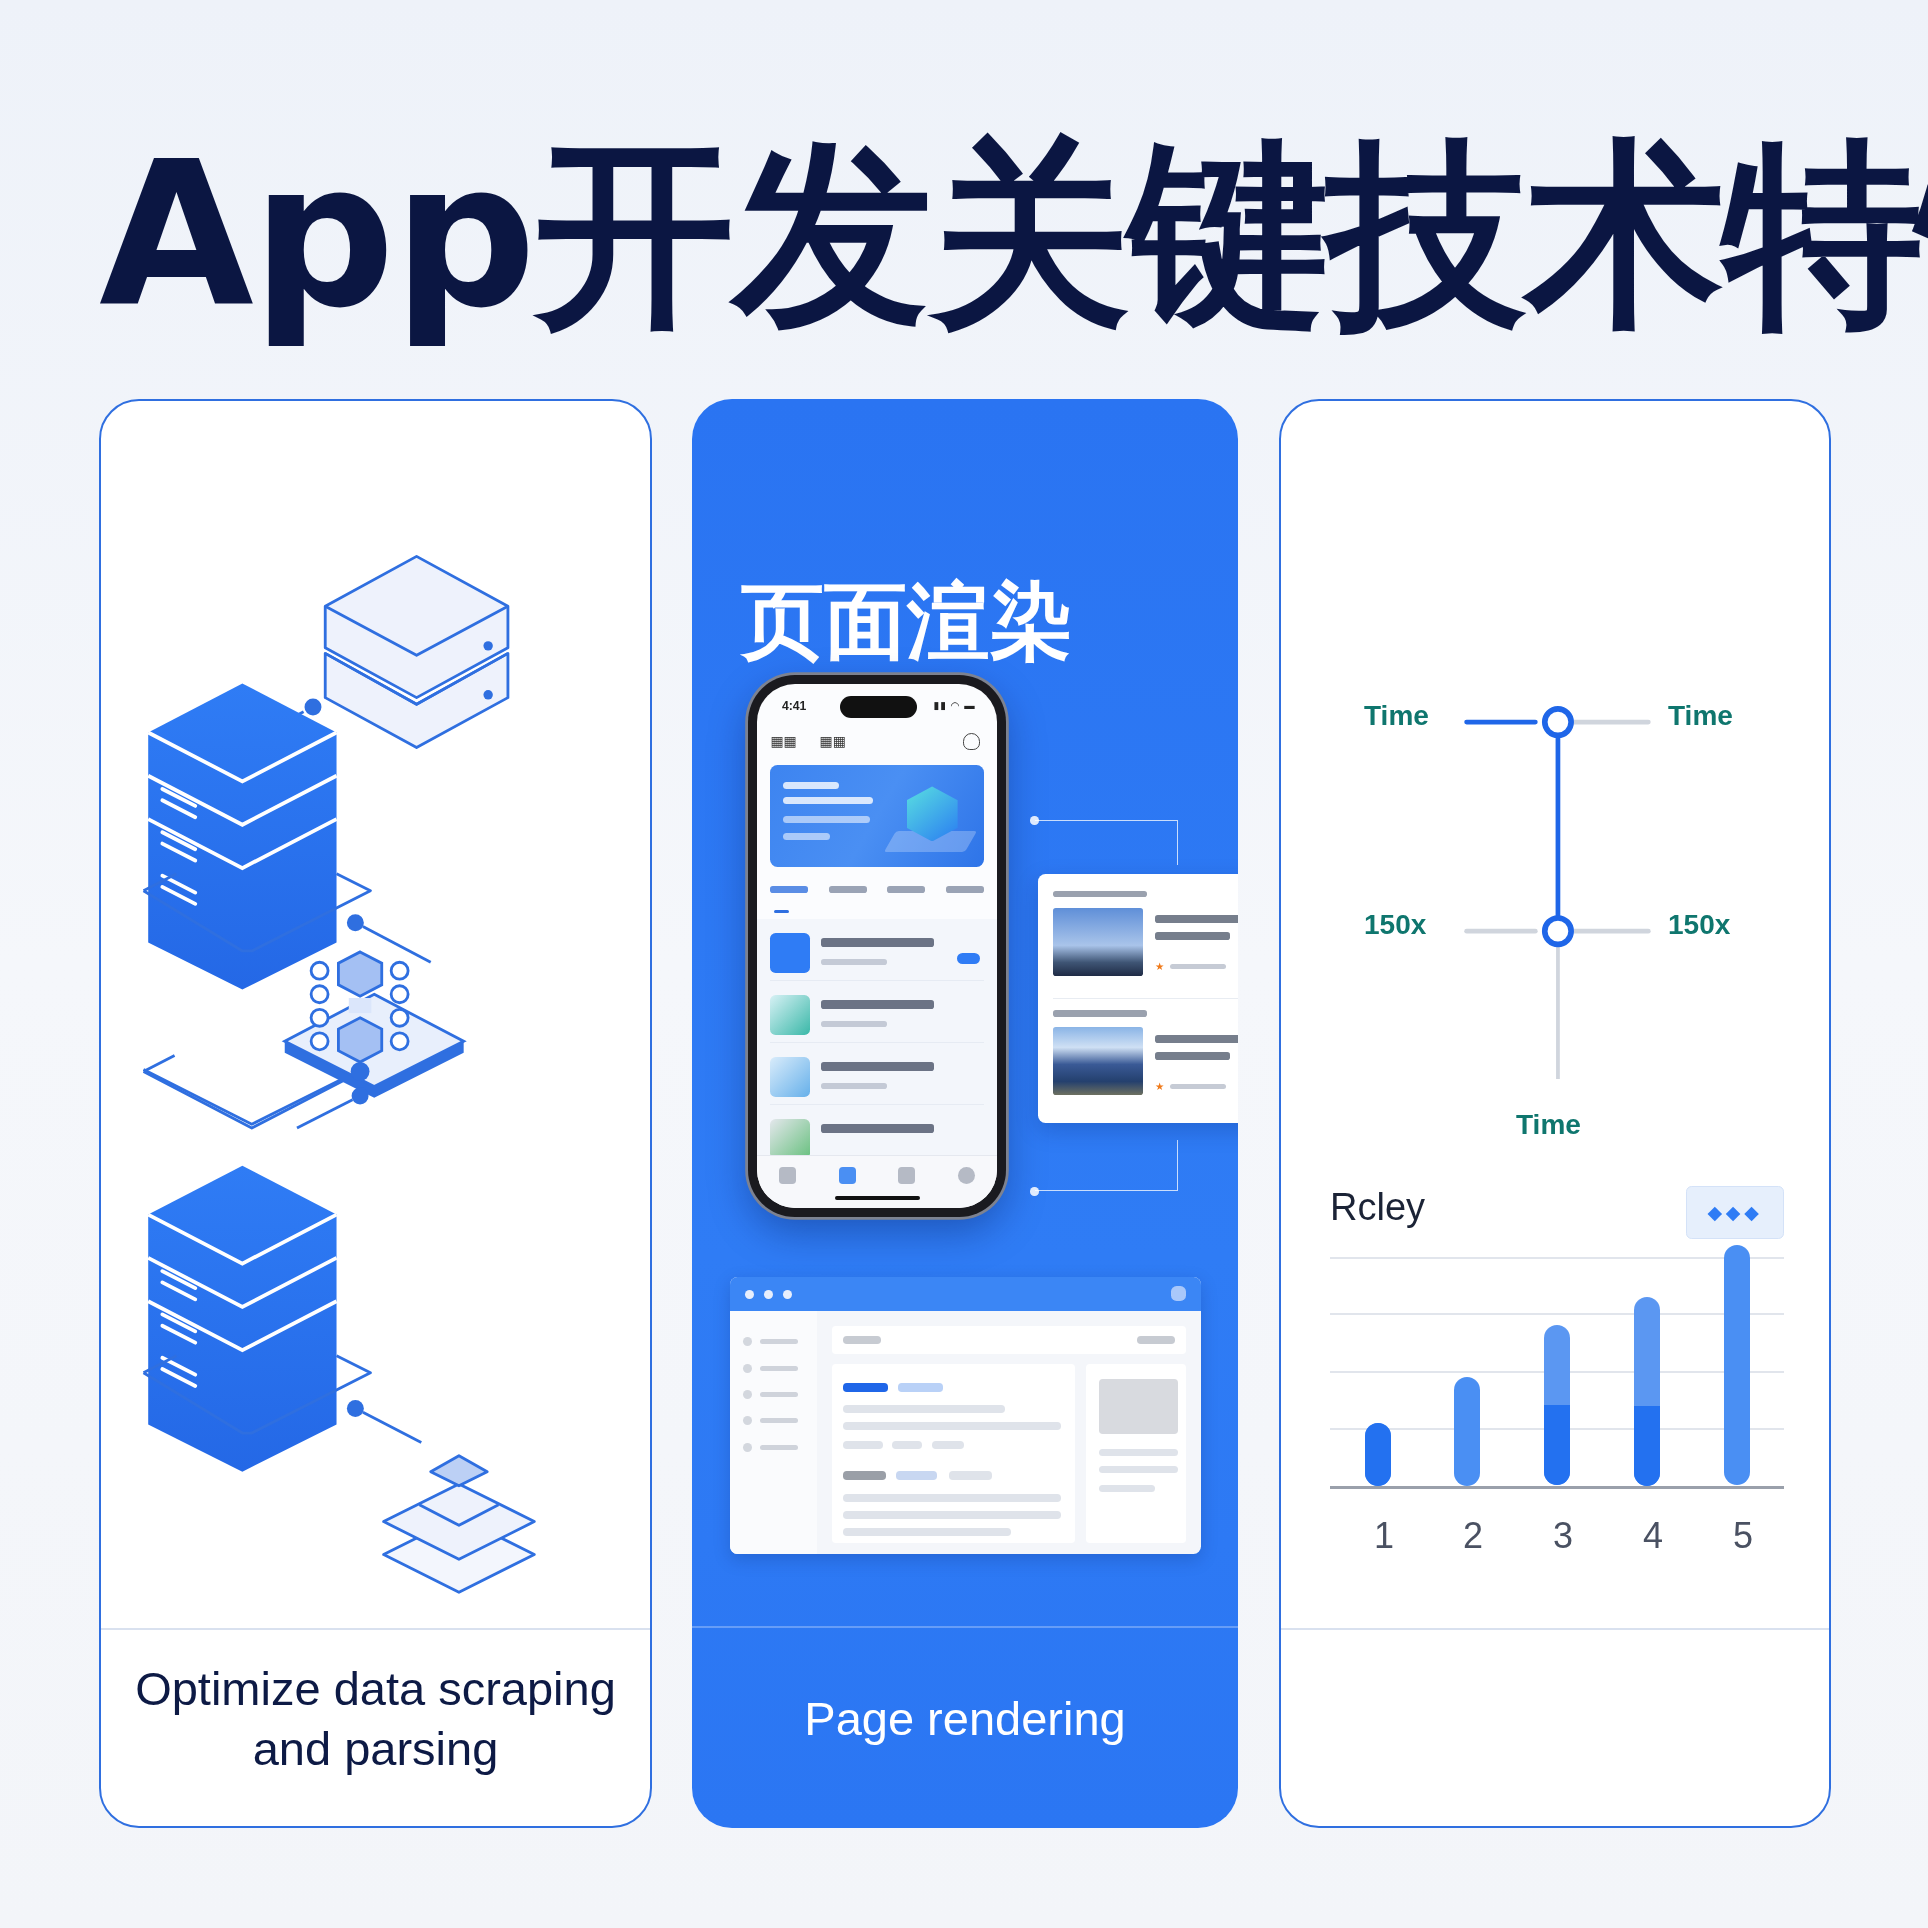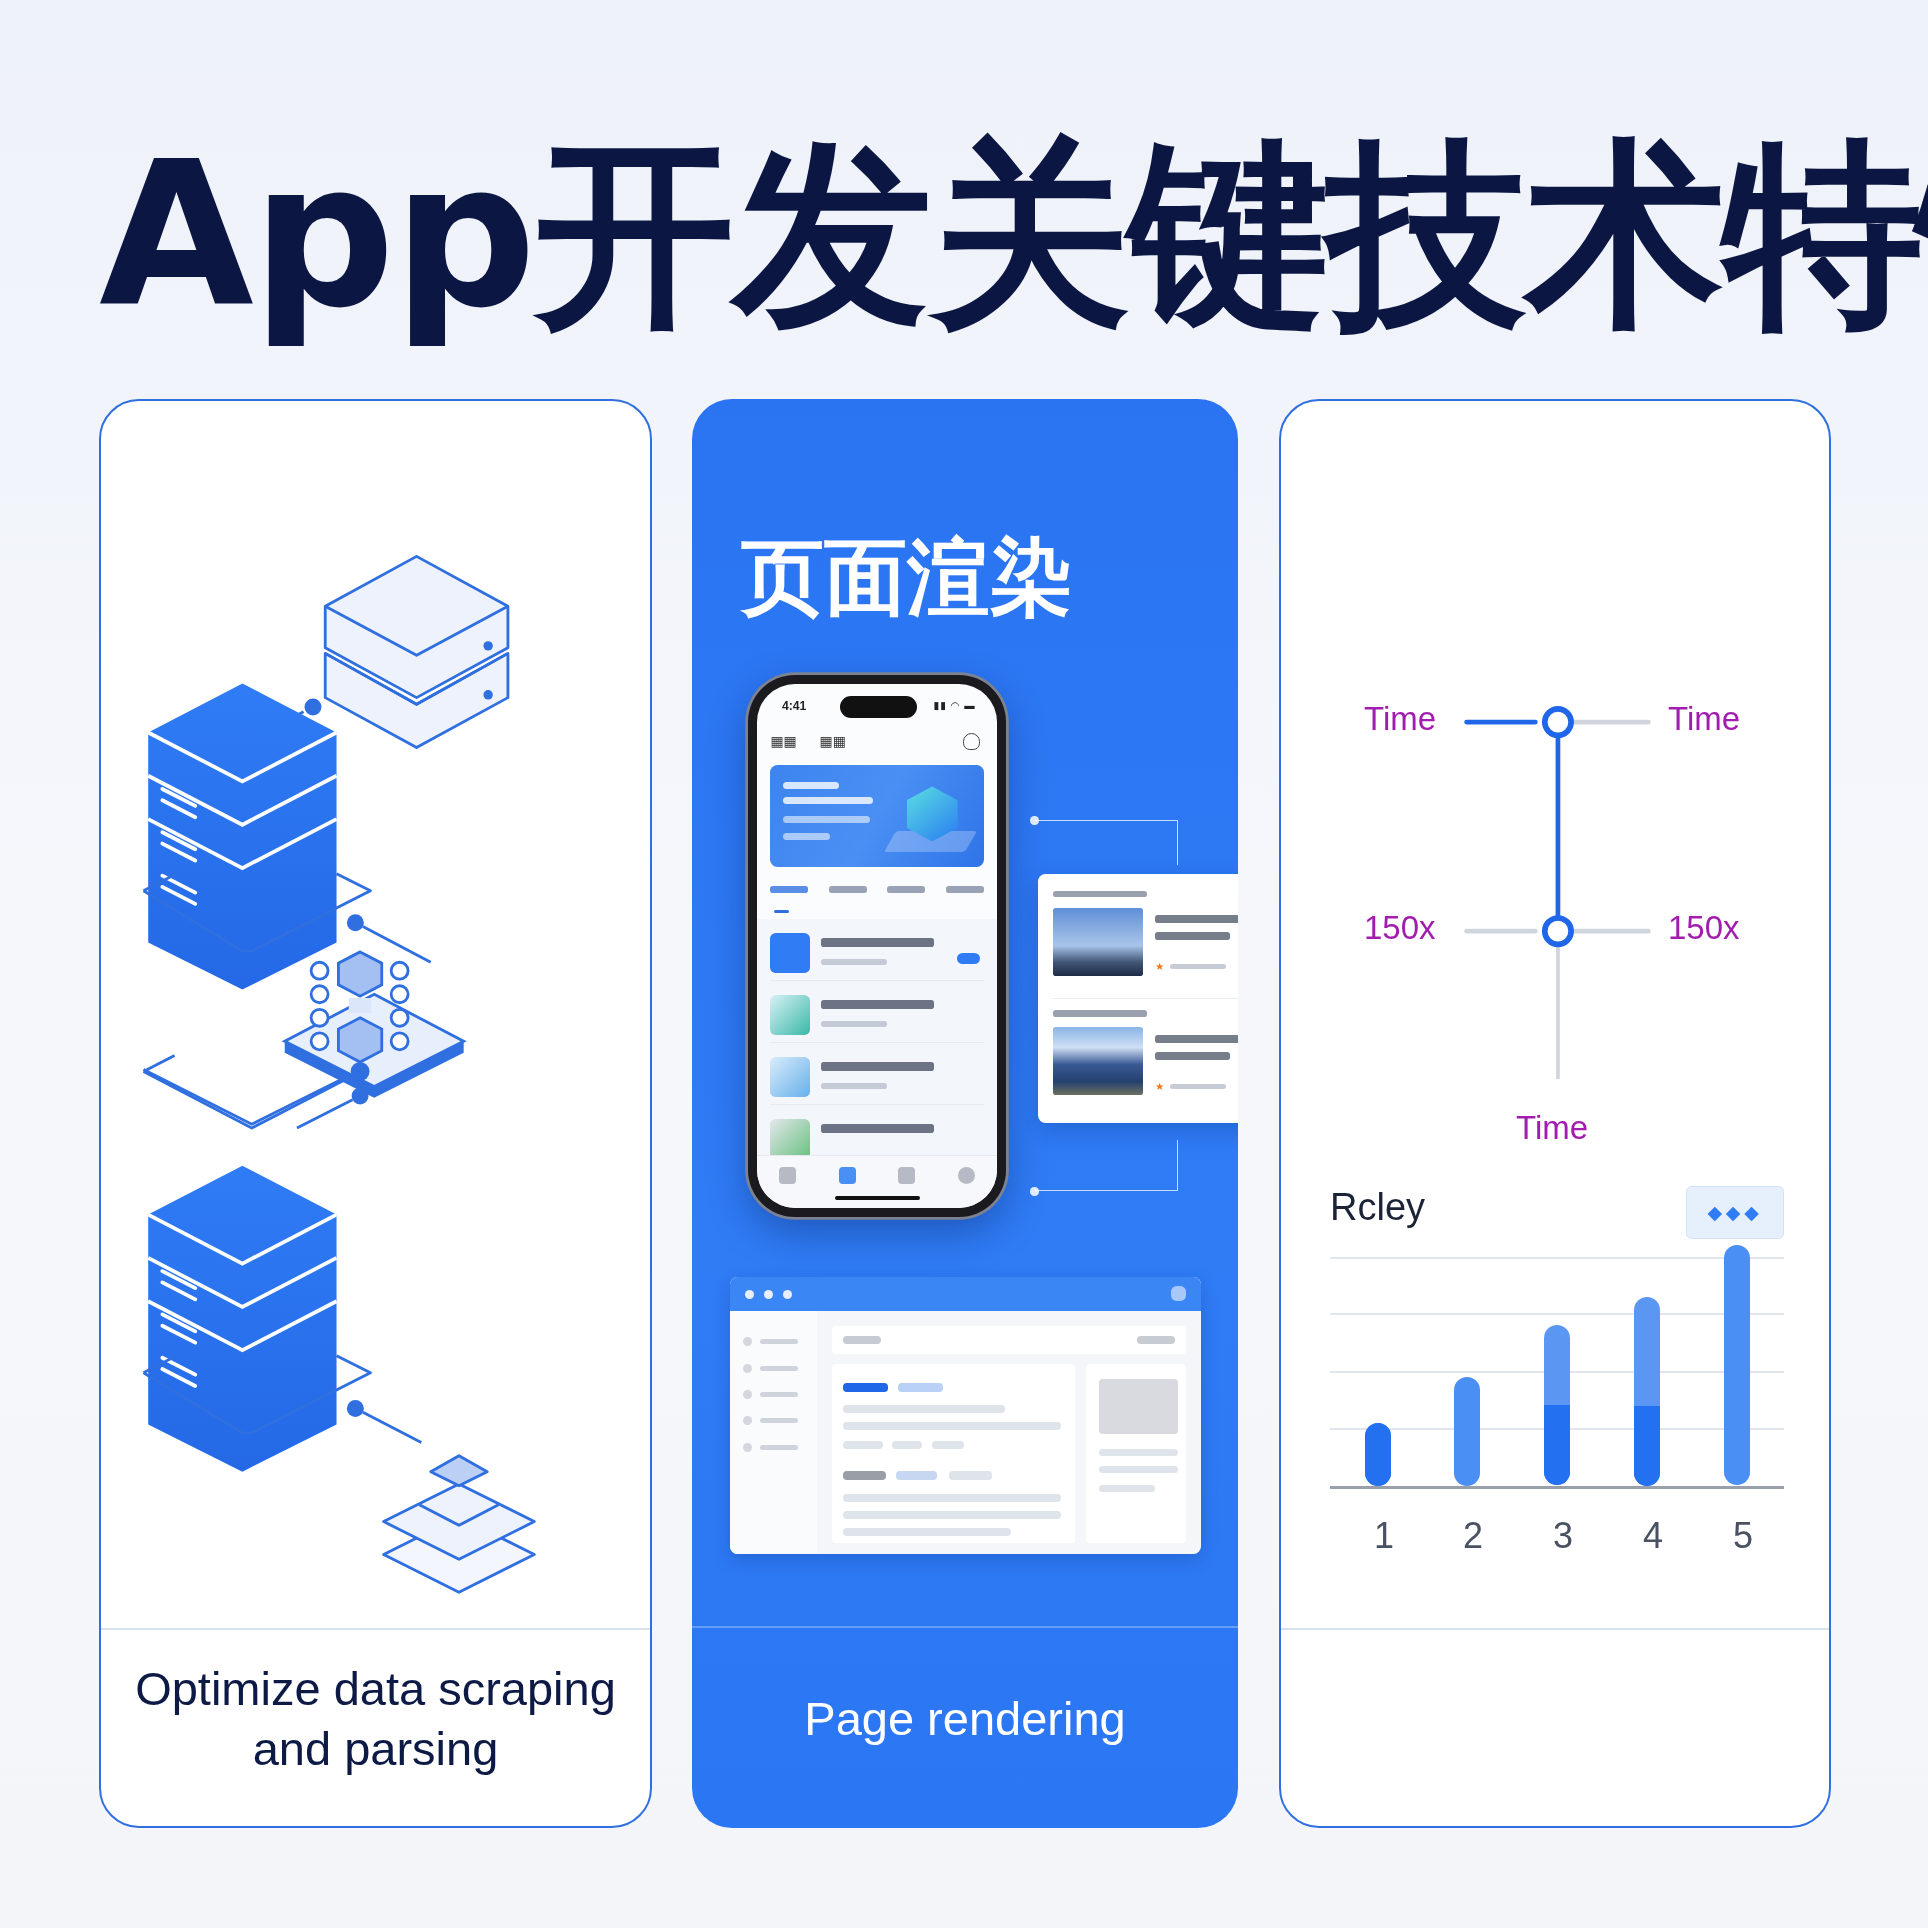--- a/index.html
+++ b/index.html
@@ -38,20 +38,21 @@
     position: absolute; left: 0; right: 0; top: 1229px; bottom: 0;
     display: flex; align-items: center; justify-content: center; text-align: center;
     font-size: 47px; line-height: 60px; padding: 0 28px 19px;
   }
   .panel-outline .panel-caption { color: #0d1a45; }
   .panel-filled .panel-caption { color: #ffffff; }
 
   .panel-heading {
     position: absolute; font-weight: 700; font-size: 83px; line-height: 94px; white-space: nowrap;
     font-family: "DejaVu Sans", "Liberation Sans", sans-serif;
+    margin-top: 44px;
   }
   .mid-heading { left: 49px; top: 132px; color: #ffffff; }
   .right-heading { left: 49px; top: 132px; color: #0b1642; }
 
   
   .phone {
     left: 56px; top: 276px; width: 258px; height: 542px;
     background: #1a1a1f; border-radius: 47px; padding: 9.4px;
     box-shadow: 0 0 0 2.8px #7d8290, 0 15px 38px rgba(0,20,80,0.35);
   }
@@ -123,21 +124,21 @@
   .side-row { position: absolute; left: 13px; height: 9.4px; width: 60px; }
   .side-row::before { content: ""; position: absolute; left: 0; top: 0; width: 9.4px; height: 9.4px; border-radius: 50%; background: #d3d7de; }
   .side-row::after { content: ""; position: absolute; left: 17px; top: 1.9px; width: 38px; height: 5.6px; border-radius: 2.8px; background: #cfd3db; }
   .b-top { position: absolute; left: 102px; right: 15px; top: 49px; height: 28px; background: #fff; border-radius: 3.8px; }
   .b-main { position: absolute; left: 102px; top: 87px; width: 243px; height: 179px; background: #fff; border-radius: 3.8px; }
   .b-right { position: absolute; left: 356px; right: 15px; top: 87px; height: 179px; background: #fff; border-radius: 3.8px; }
   .bar { position: absolute; height: 7.5px; border-radius: 3.8px; background: #dfe3ea; }
 
   
   .timeline-svg { position: absolute; left: 0; top: 0; }
-  .t-label { position: absolute; font-size: 33px; color: #a21caf; }
+  .t-label { position: absolute; font-size: 28px; color: #0f766e; font-weight: bold; }
   .chart-title { position: absolute; left: 49px; top: 785px; font-size: 38px; color: #1b2336; }
   .chart-badge {
     position: absolute; left: 405px; top: 785px; width: 98px; height: 53px; border-radius: 5.6px;
     background: #e6effc; border: 0.9px solid #d4e2f8; color: #2f7cf5; font-size: 19px;
     display: flex; align-items: center; justify-content: center; letter-spacing: 3.8px;
   }
   .chart-area { position: absolute; left: 49px; top: 852px; width: 454px; height: 254px; }
   .gridline { position: absolute; left: 0; right: 0; height: 1.9px; background: #e1e5ec; }
   .baseline { position: absolute; left: 0; right: 0; height: 2.8px; background: #9aa0ab; }
   .chart-bar { position: absolute; width: 26px; border-radius: 13px; overflow: hidden; }

